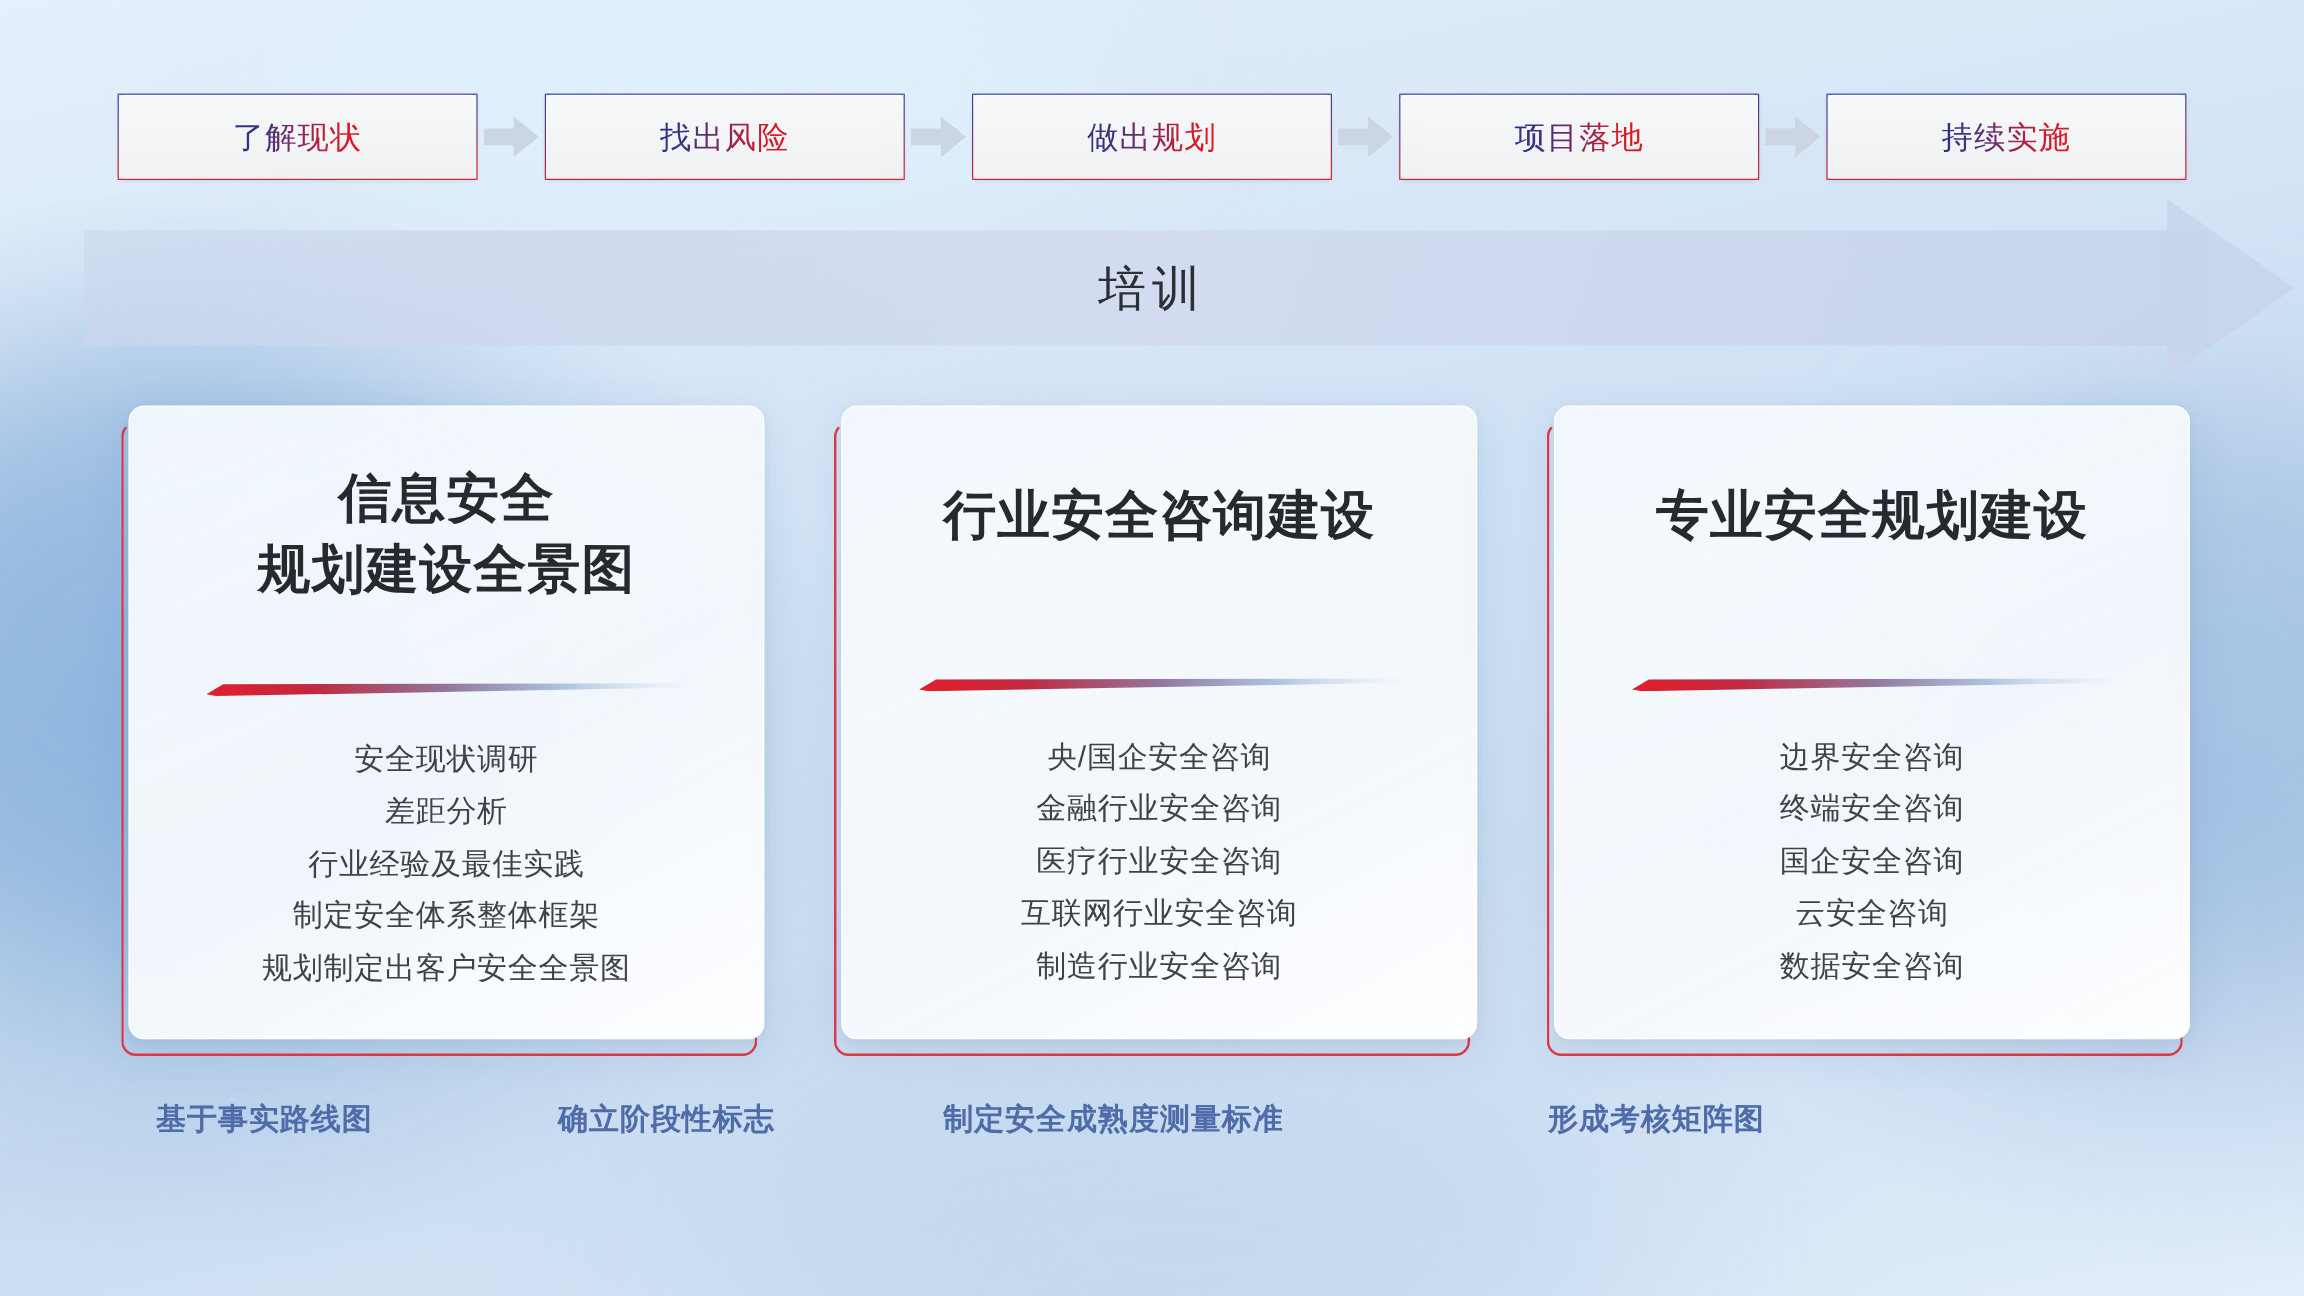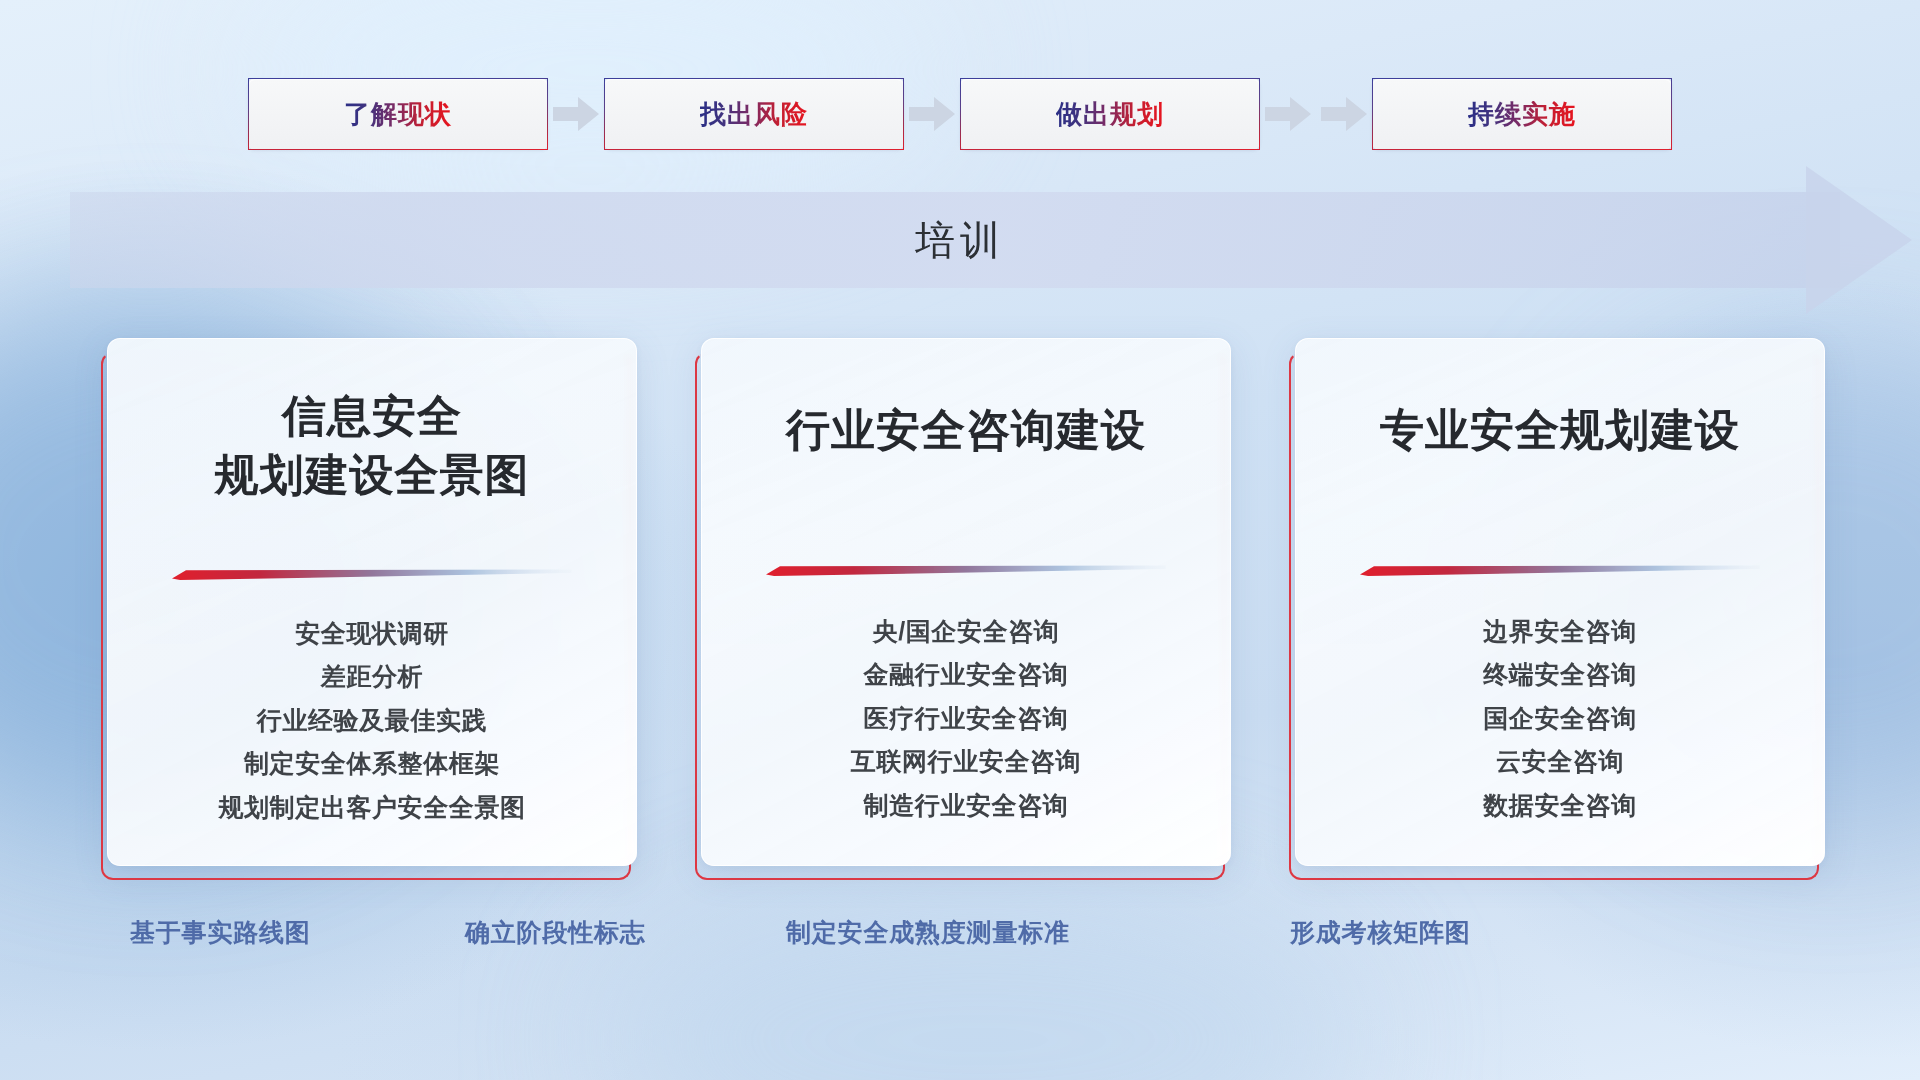--- a/index.html
+++ b/index.html
@@ -40,21 +40,21 @@
     border-image:linear-gradient(178deg, #3c3f9b 0%, #5b3f88 38%, #a32a4a 70%, #e01f2d 100%) 1;
     box-shadow:0 1px 3px rgba(60,80,120,0.10);
     position:relative;
   }
   .step-box::after{
     content:""; position:absolute; inset:0; border-radius:6px;
     box-shadow:inset 0 1px 0 rgba(255,255,255,0.85);
     pointer-events:none;
   }
   .step-label {
-    font-size:26px; font-weight:700; letter-spacing:1px; line-height:1;
+    font-size:26px; font-weight:400; letter-spacing:1px; line-height:1;
     background:linear-gradient(90deg,#2b2f86 0%, #41337f 22%, #7e2a63 48%, #c31f32 72%, #e8141e 100%);
     -webkit-background-clip:text; background-clip:text;
     -webkit-text-fill-color:transparent; color:transparent;
   }
   .step-arrow {
     width:56px; height:72px; display:flex; align-items:center; justify-content:center;
   }
   .step-arrow svg { display:block; }
 
   
@@ -124,21 +124,21 @@
 
   .card-list {
     position:relative; z-index:2;
     width:100%; padding:0 26px;
     display:flex; flex-direction:column; align-items:center;
     gap:16px;
   }
   .card.one .card-list { margin-top:40px; margin-bottom:44px; }
   .card.two .card-list, .card.three .card-list { margin-top:42px; margin-bottom:46px;justify-content:center; }
   .list-item {
-    font-size:25px; color:#3f4348; font-weight:700; letter-spacing:0.6px; line-height:1.1;
+    font-size:25px; color:#3f4348; font-weight:400; letter-spacing:0.6px; line-height:1.1;
   }
 
   
   #footer {
     position:absolute; left:0; top:912px; width:1920px; height:54px; z-index:6;text-align:right;
   }
   .footer-label {
     position:absolute; top:0; height:40px; display:flex; align-items:center;
     font-size:25px; font-weight:700; color:#4f6ba8; letter-spacing:0.8px;
     white-space:nowrap;
@@ -178,20 +178,23 @@
 
   <div class="step-box">
     <span class="step-label">做出规划</span>
   </div>
   <div class="step-arrow">
     <svg width="46" height="34" viewBox="0 0 46 34">
         <path d="M0 10 H25 V0 L46 17 L25 34 V24 H0 Z" fill="#ccd5e3"></path>
       </svg>
   </div>
 
+  <div class="step-box">
+    <span class="step-label">项目落地</span>
+  </div>
   <div class="step-arrow">
     <svg width="46" height="34" viewBox="0 0 46 34">
         <path d="M0 10 H25 V0 L46 17 L25 34 V24 H0 Z" fill="#ccd5e3"></path>
       </svg>
   </div>
 
   <div class="step-box">
     <span class="step-label">持续实施</span>
   </div>
 

